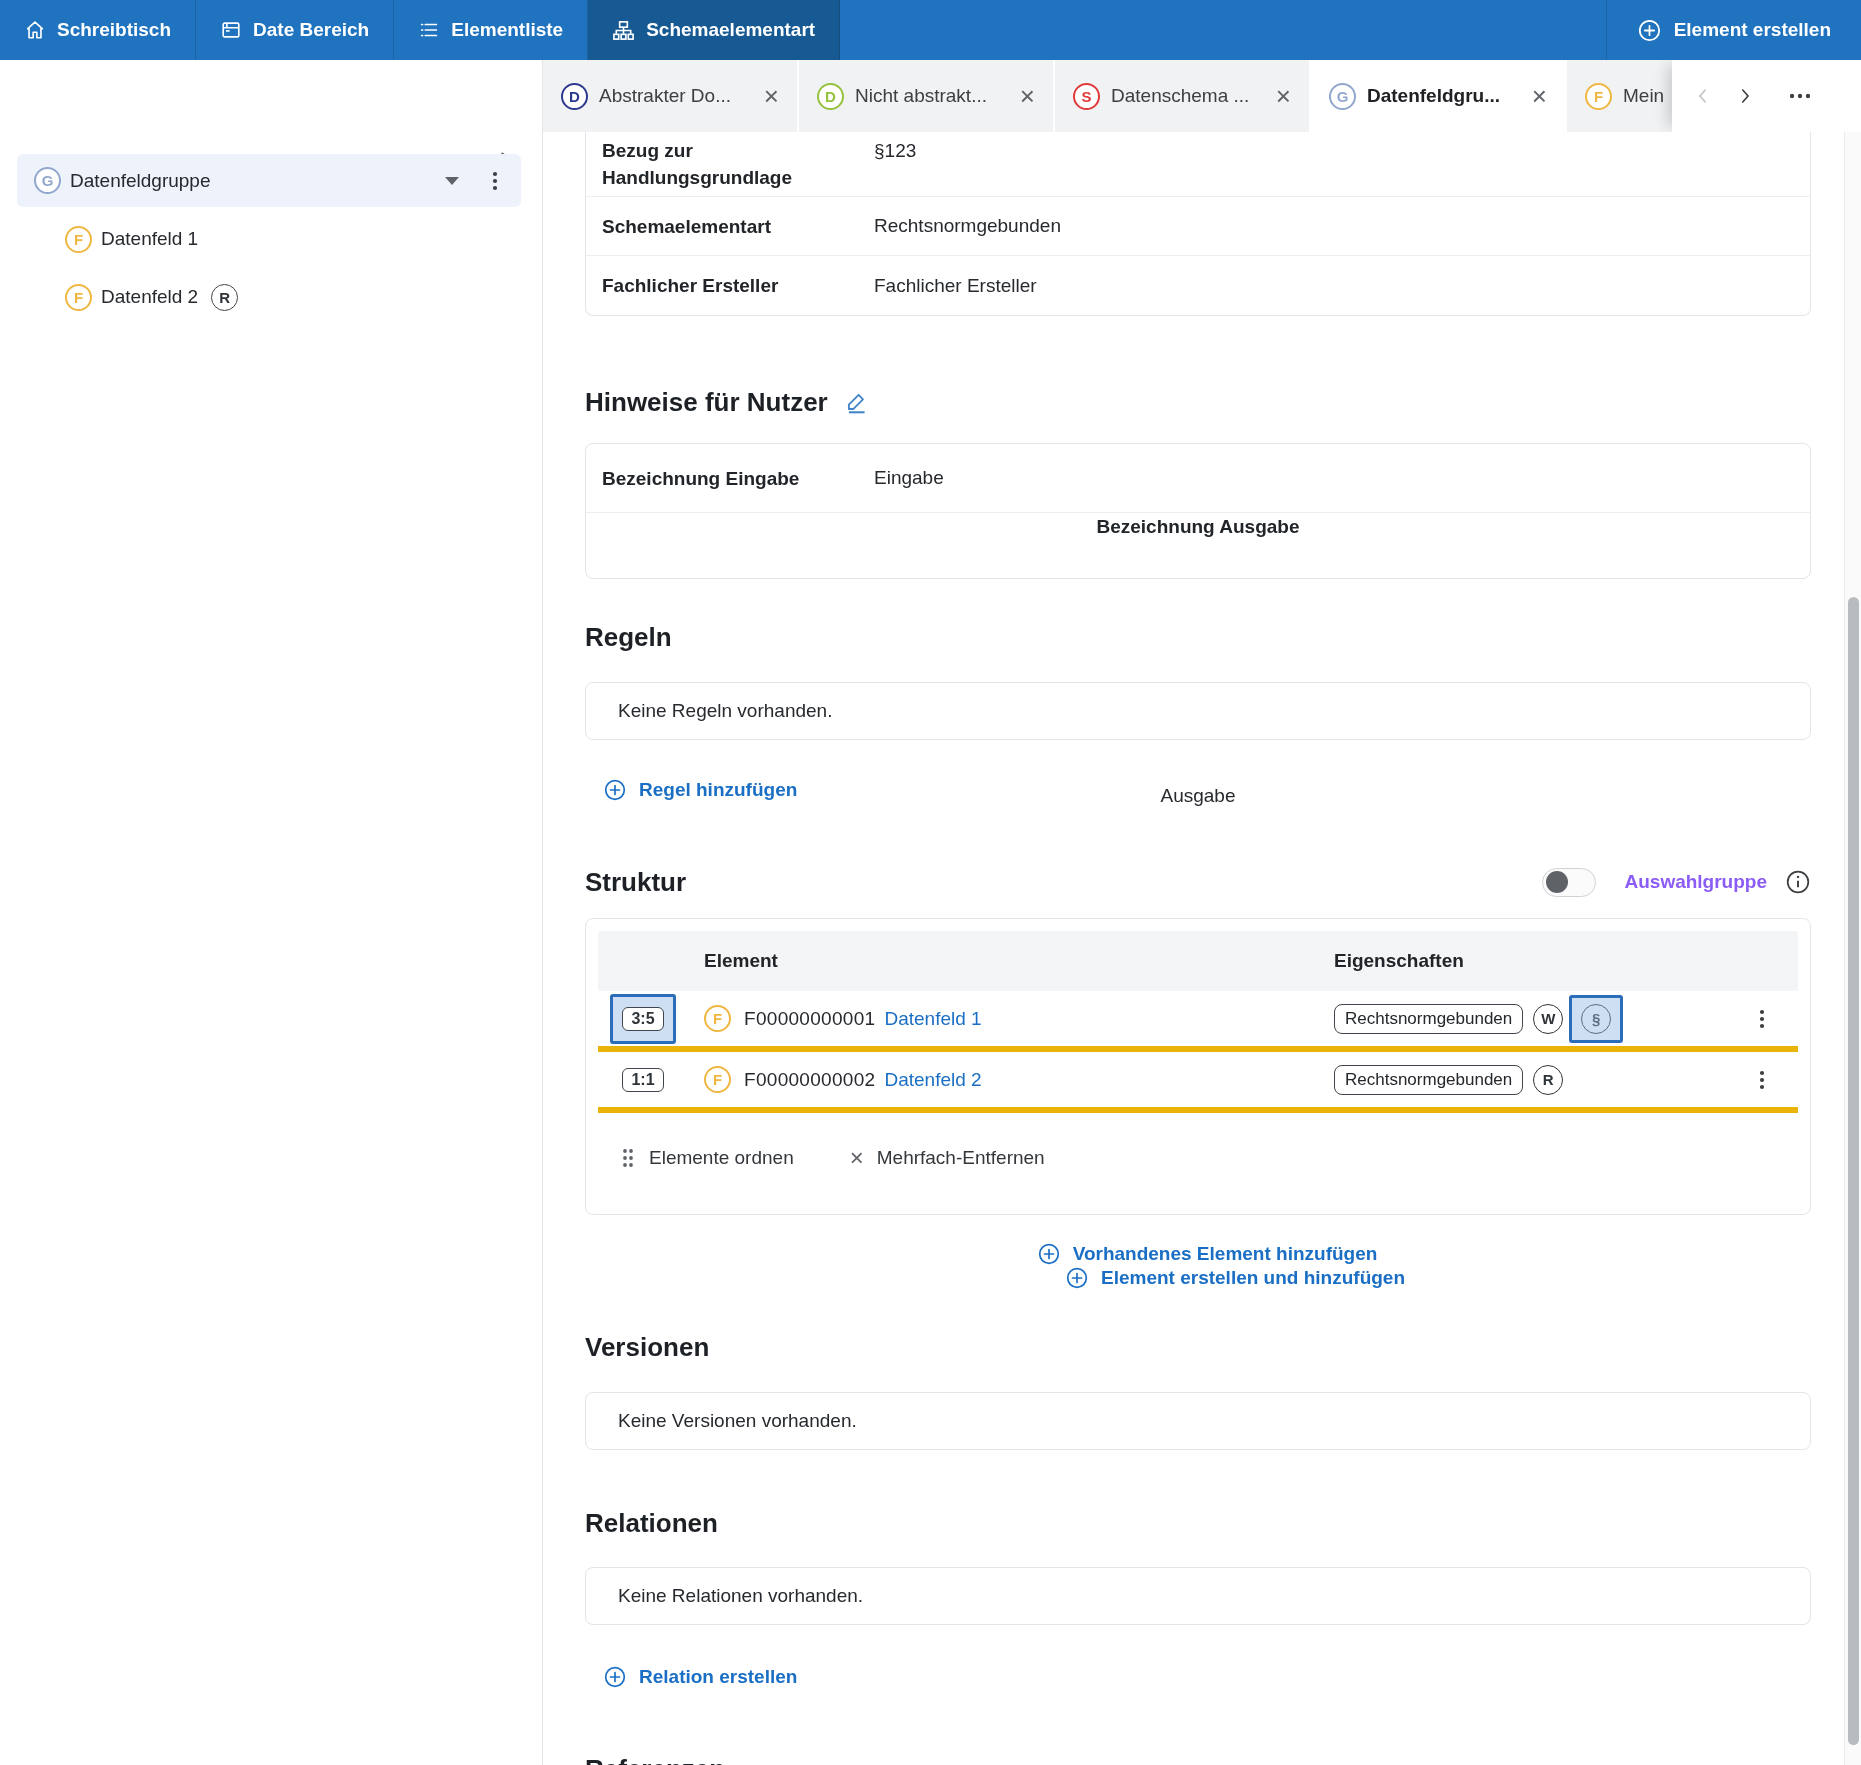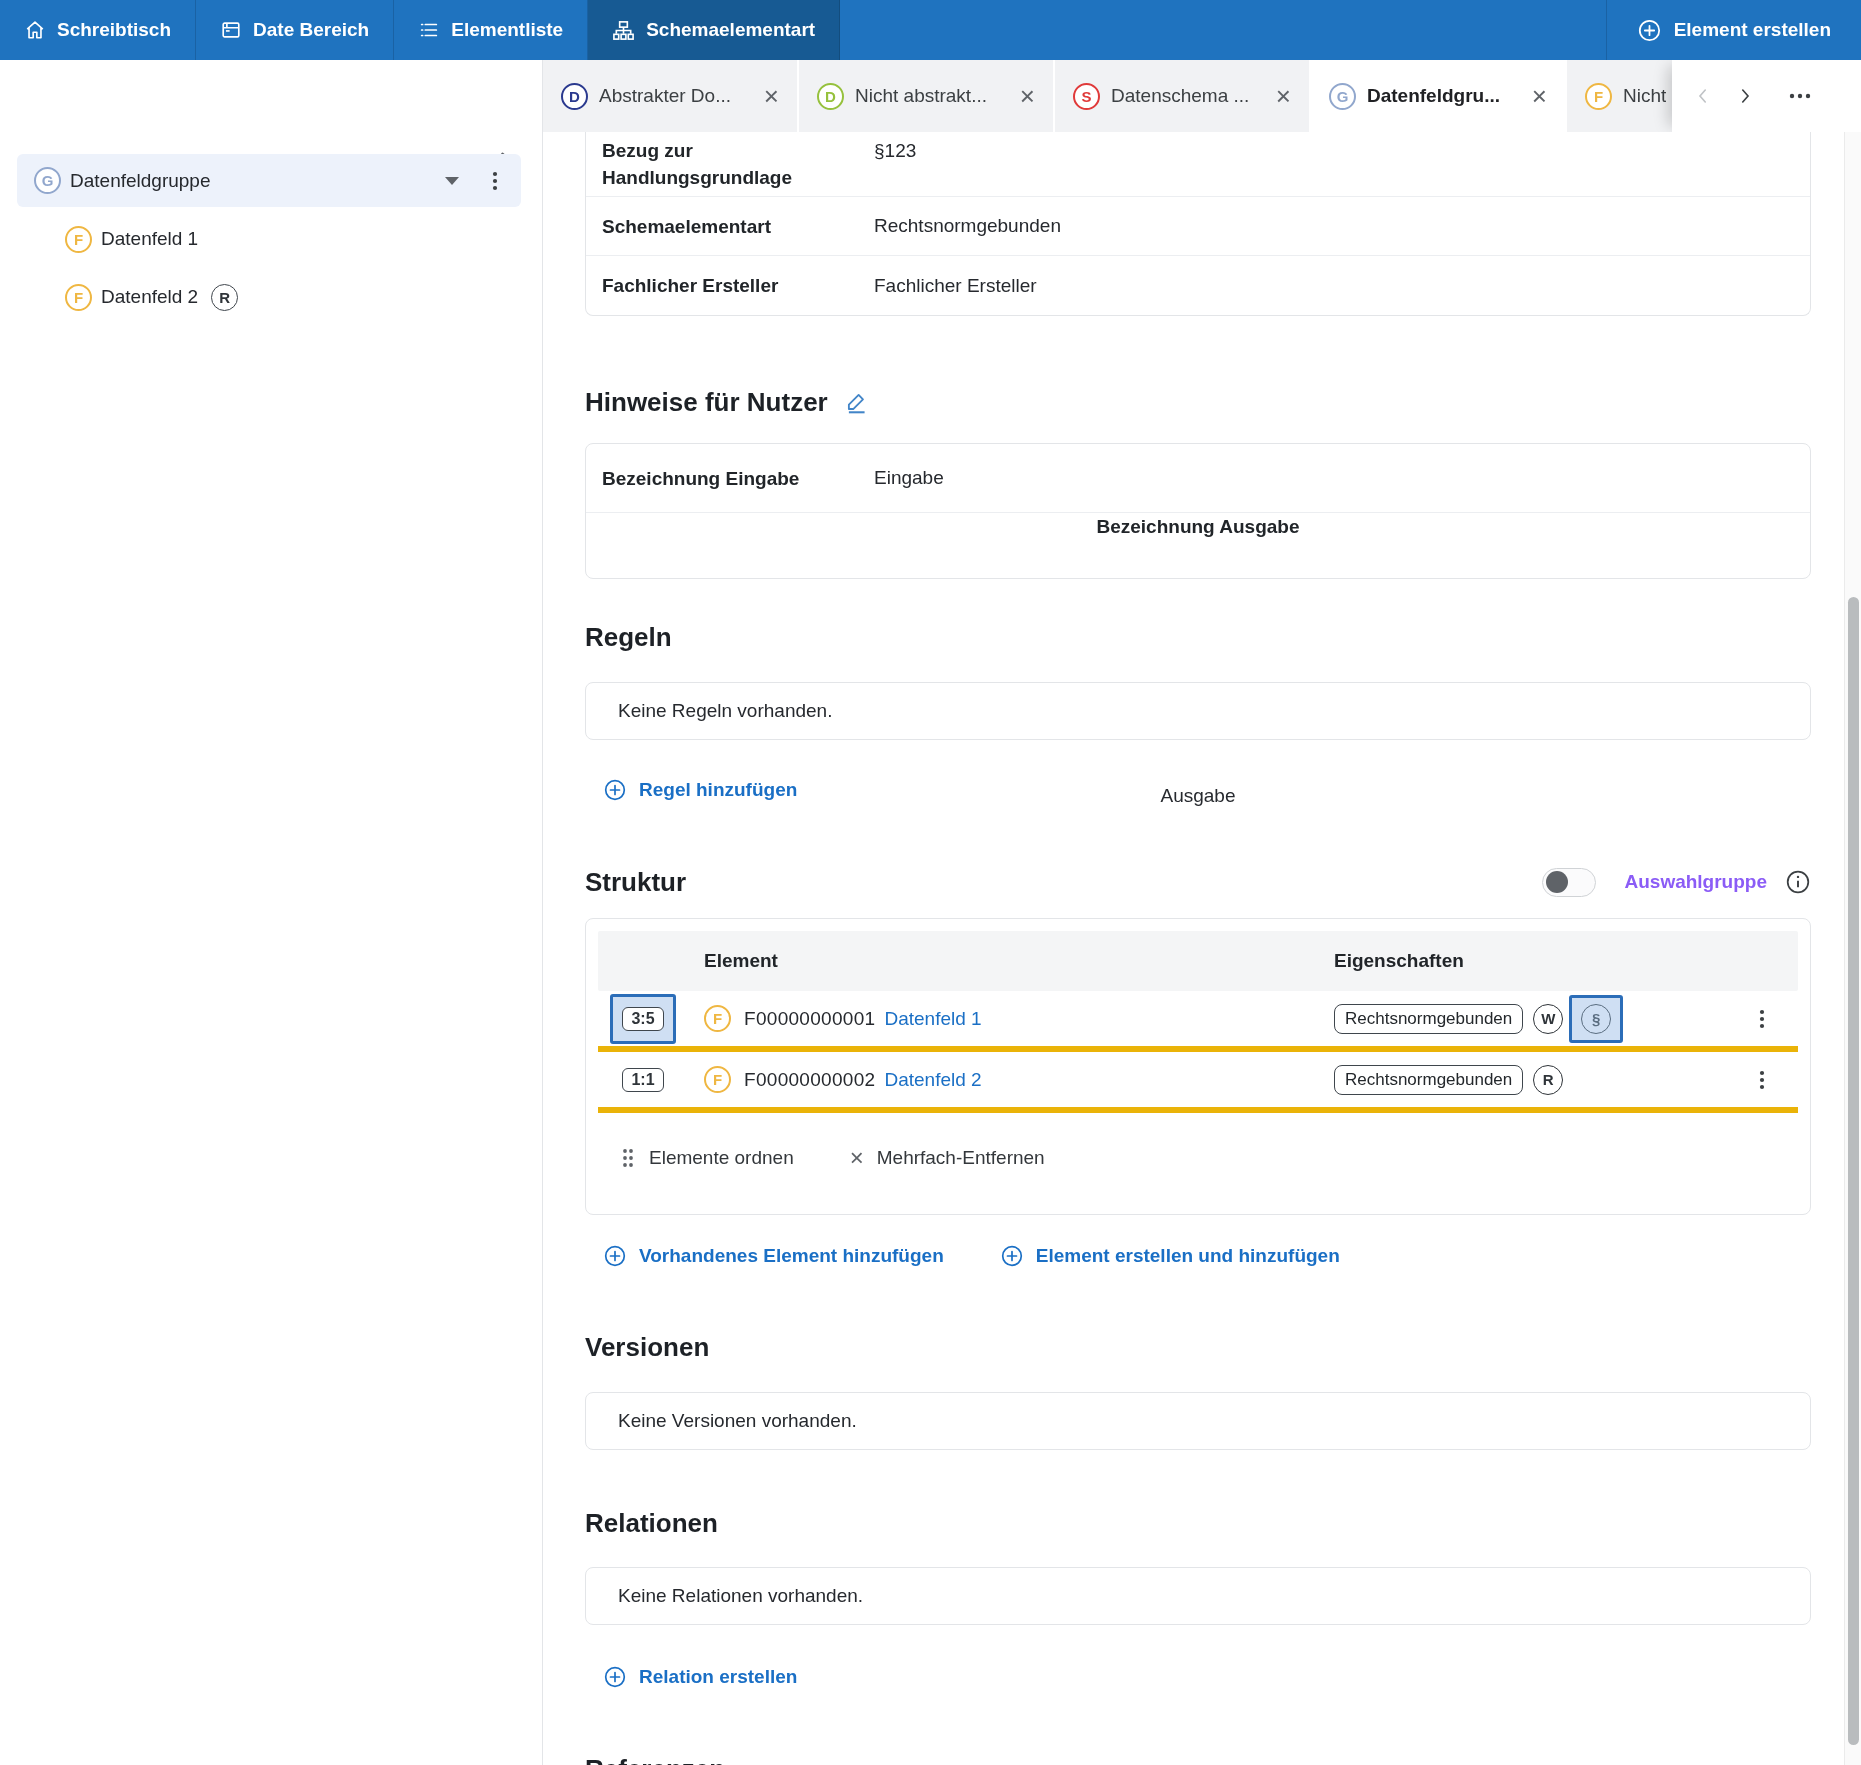--- a/index.html
+++ b/index.html
@@ -181,21 +181,21 @@
       <span class="tab-label">Datenschema ...</span>
       <span class="tab-close">×</span>
     </div>
     <div class="tab active">
       <span class="lc c-steel">G</span>
       <span class="tab-label">Datenfeldgru...</span>
       <span class="tab-close">×</span>
     </div>
     <div class="tab last">
       <span class="lc c-amber">F</span>
-      <span class="tab-label">Nicht</span>
+      <span class="tab-label">Mein</span>
     </div>
     <div class="tab-overlay">
       <span class="nav-arrow">
         <svg width="18" height="18" viewBox="0 0 24 24" fill="none" stroke="#c0c3c6" stroke-width="2.2" stroke-linecap="round">
             <path d="M15 4 L8 12 L15 20"></path>
           </svg>
       </span>
       <span class="nav-arrow" style="margin-left:12px;">
         <svg width="18" height="18" viewBox="0 0 24 24" fill="none" stroke="#3c4043" stroke-width="2.2" stroke-linecap="round">
             <path d="M9 4 L16 12 L9 20"></path>
@@ -384,21 +384,21 @@
               </svg>
             <span>Elemente ordnen</span>
           </span>
           <span class="tool">
             <span class="xmark">×</span>
             <span>Mehrfach-Entfernen</span>
           </span>
         </div>
       </div>
 
-      <div class="linkrow" style="margin-top:27px; padding-left:18px;">
+      <div class="linkrow" style="margin-top:27px; padding-left:18px;flex-direction:column;">
         <span class="link">
           <svg width="24" height="24" viewBox="0 0 24 24" fill="none" stroke="#1a6fc5" stroke-width="1.7" stroke-linecap="round">
               <circle cx="12" cy="12" r="9.3"></circle>
               <path d="M12 7.5 V16.5 M7.5 12 H16.5"></path>
             </svg>
           <span>Vorhandenes Element hinzufügen</span>
         </span>
         <span class="link" style="margin-left:56px;">
           <svg width="24" height="24" viewBox="0 0 24 24" fill="none" stroke="#1a6fc5" stroke-width="1.7" stroke-linecap="round">
               <circle cx="12" cy="12" r="9.3"></circle>

